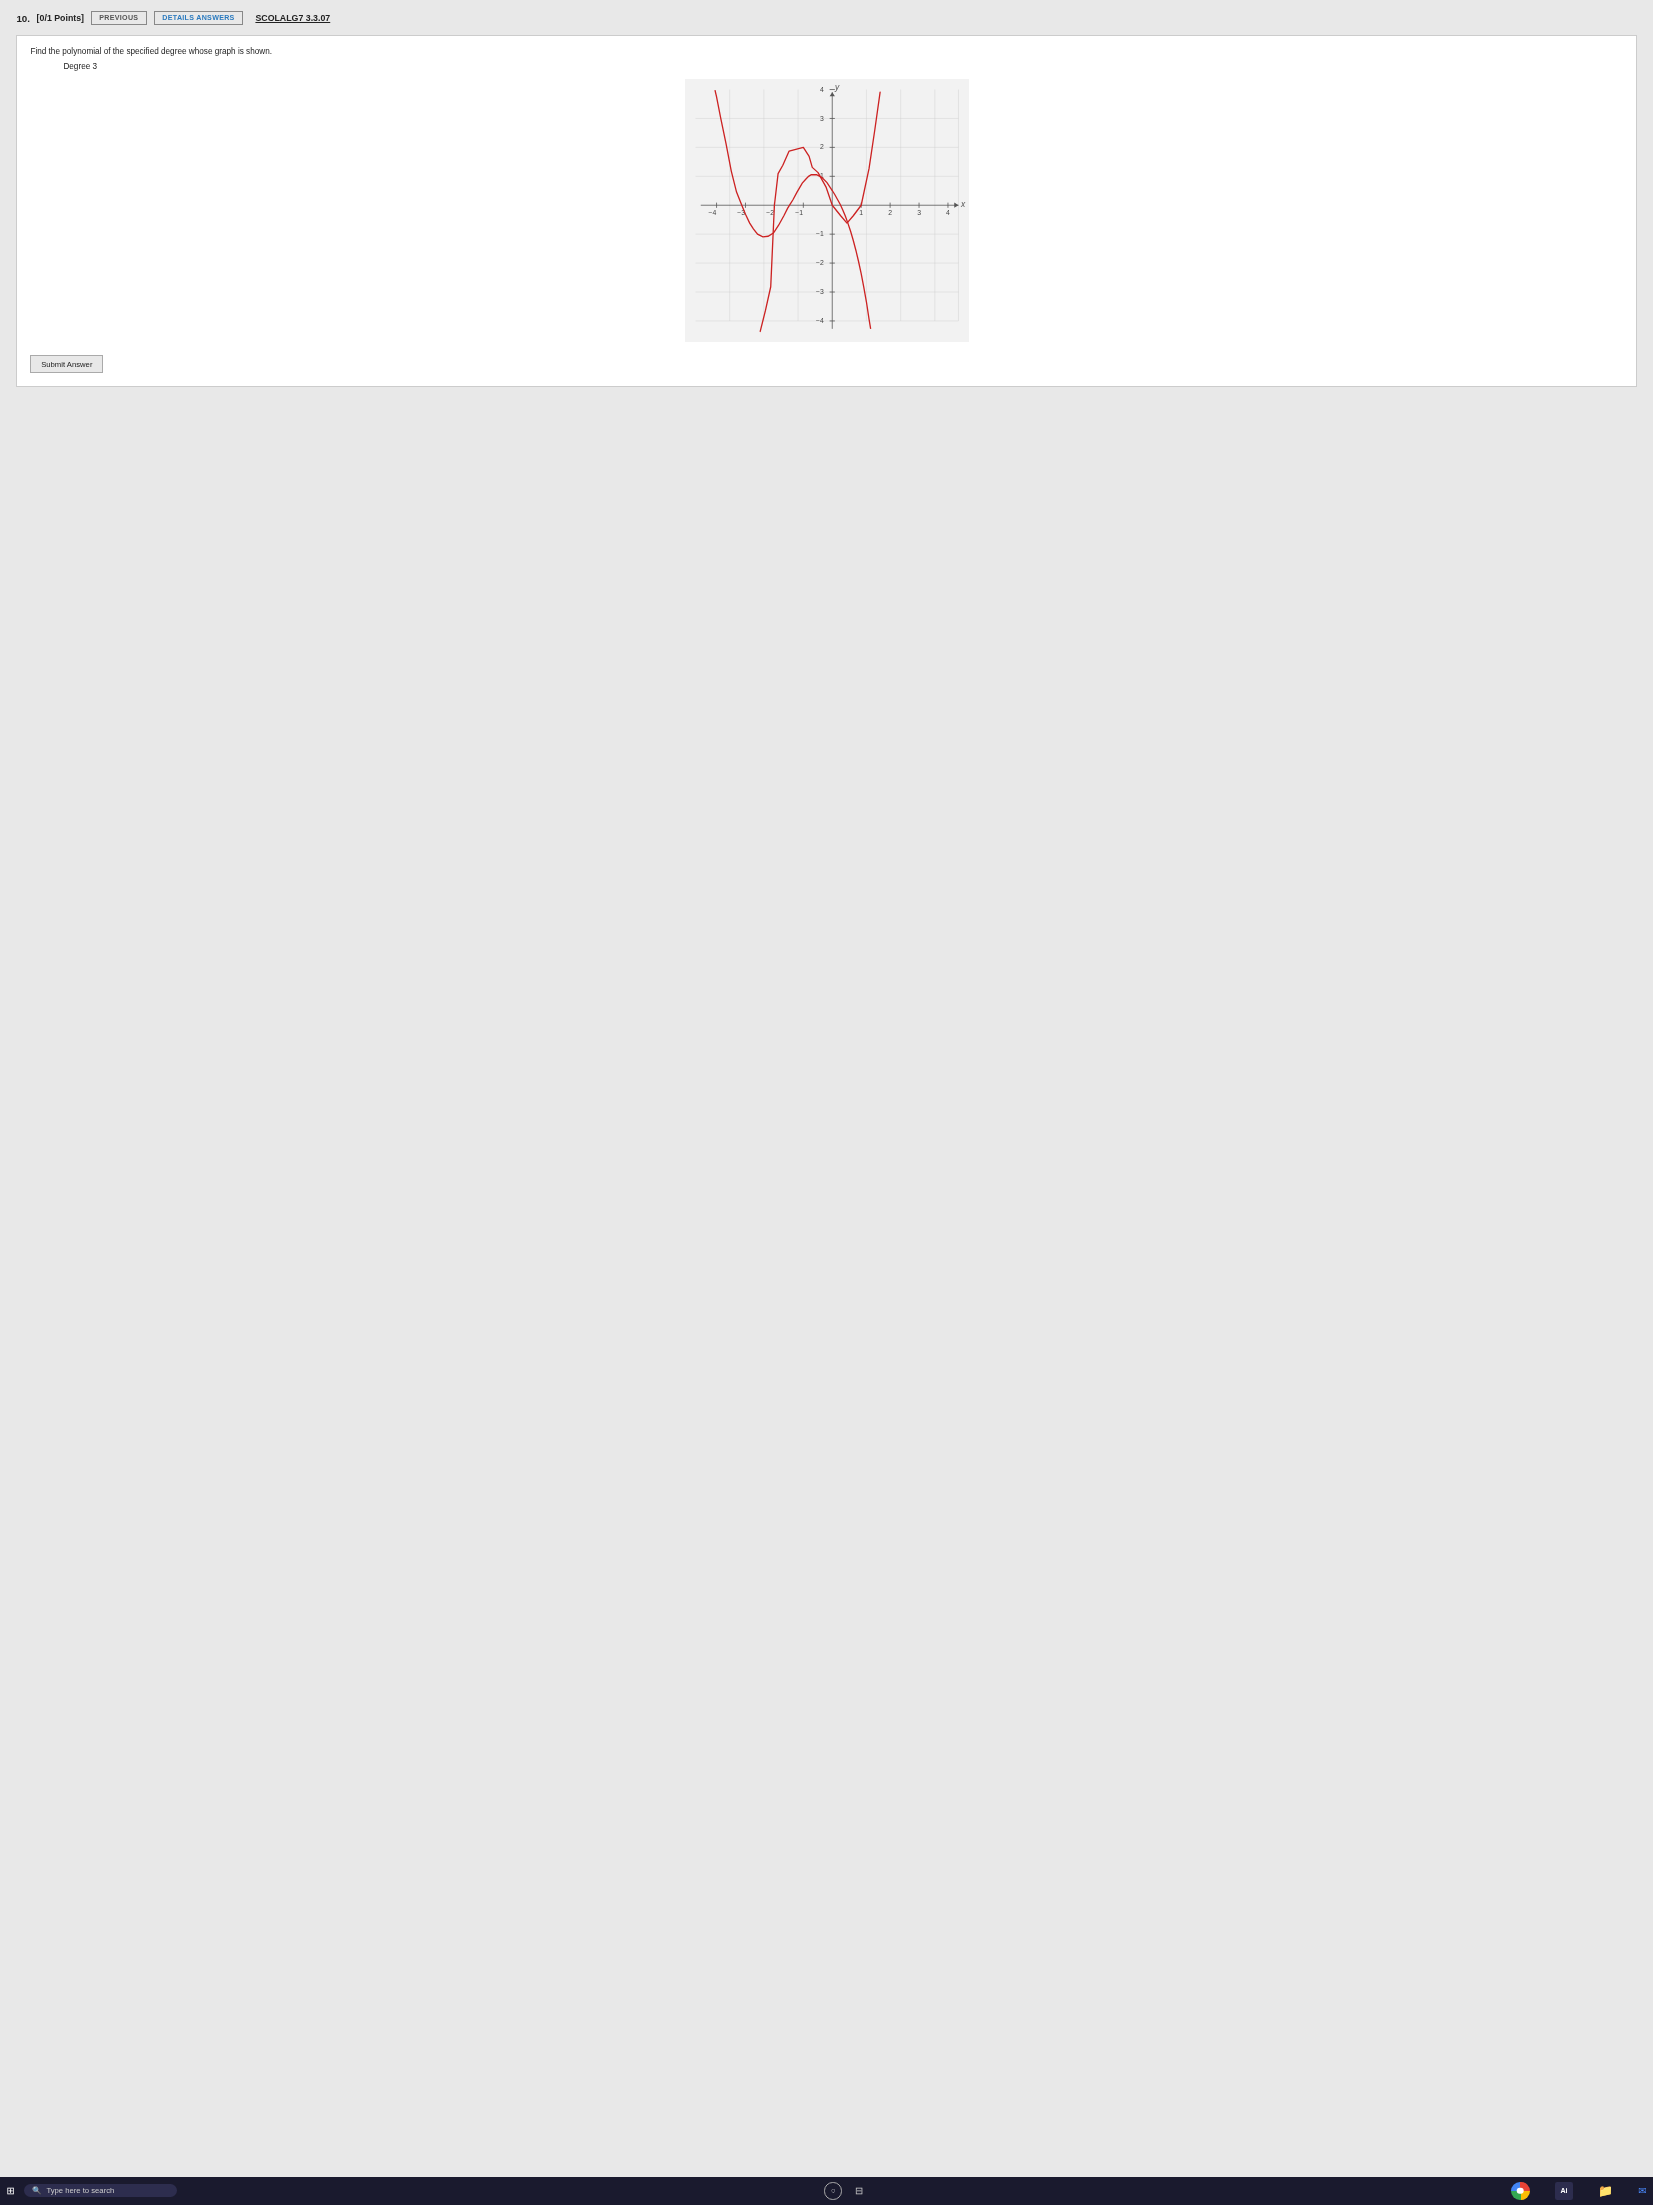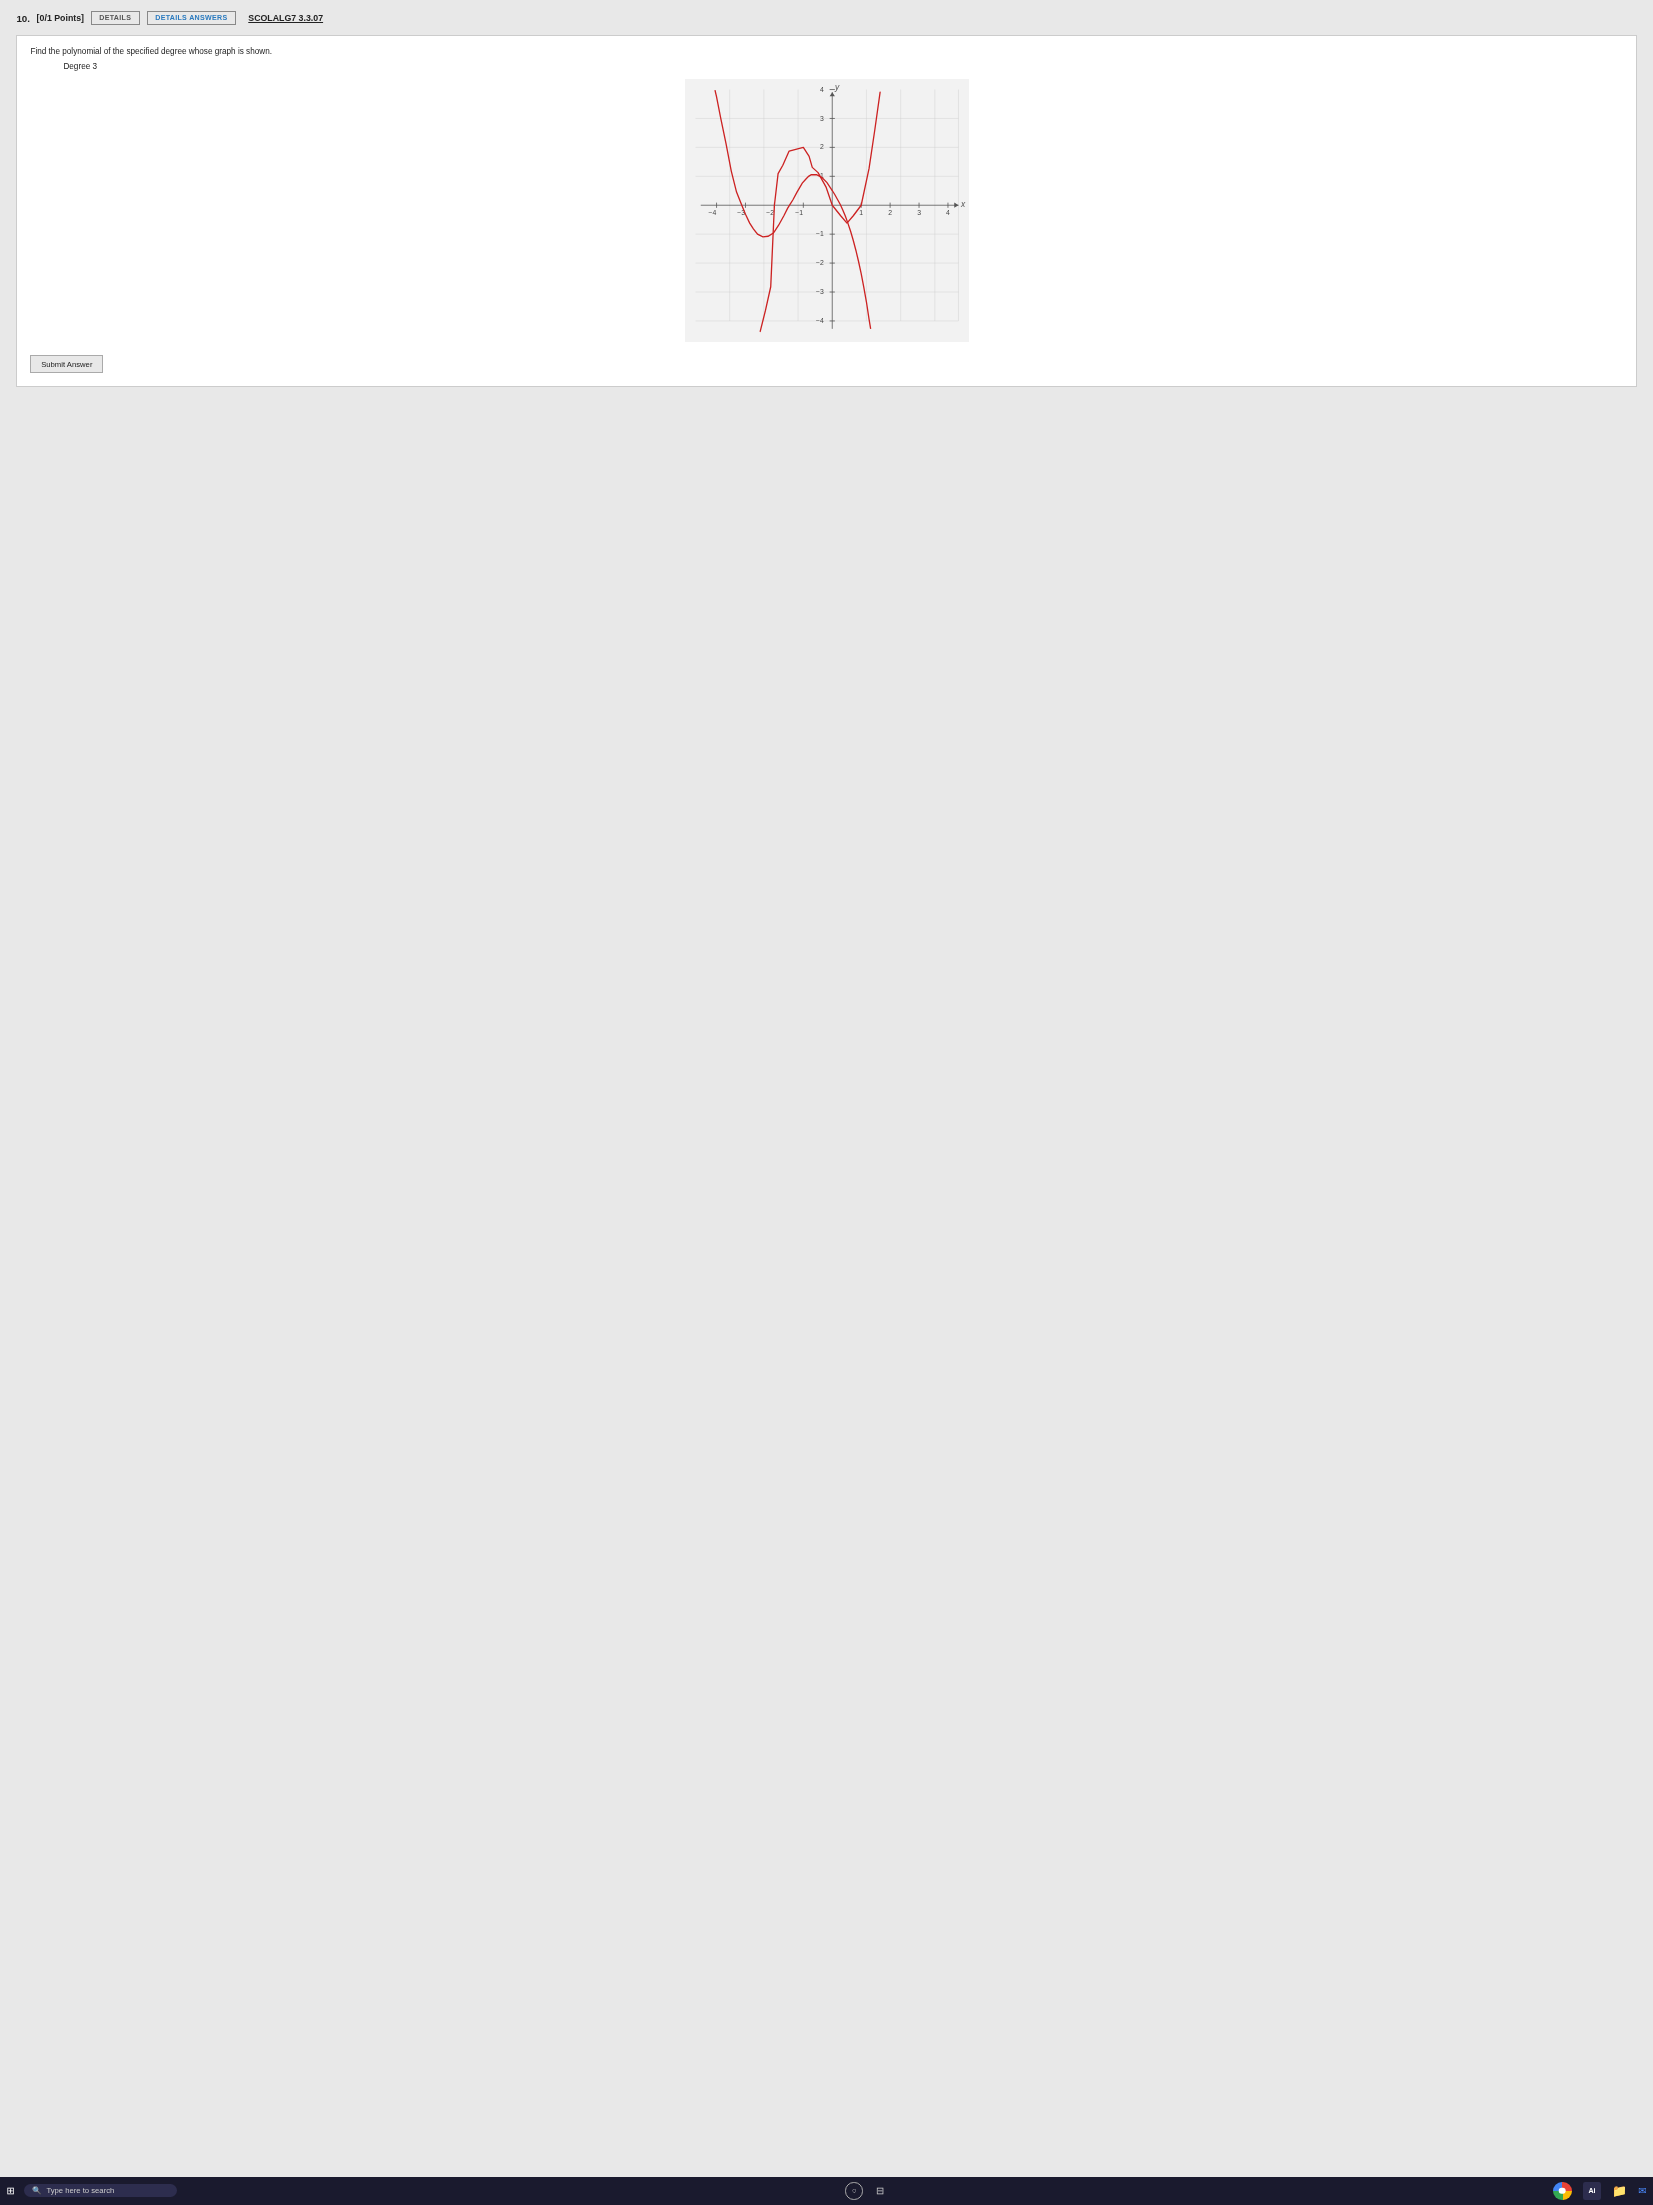--- a/index.html
+++ b/index.html
@@ -180,21 +180,21 @@
       display: flex;
       align-items: center;
       justify-content: center;
       color: #ccc;
       font-size: 7.7px;
       cursor: pointer;
     }
     .taskbar-right {
       display: flex;
       align-items: center;
-      gap: 11px;
+      gap: 25px;
     }
     .chrome-icon {
       width: 18.6px;
       height: 18.6px;
       border-radius: 50%;
       background: conic-gradient(#ea4335 0deg 90deg, #fbbc05 90deg 180deg, #34a853 180deg 270deg, #4285f4 270deg 360deg);
       position: relative;
       cursor: pointer;
     }
     .chrome-icon::after {
@@ -233,21 +233,21 @@
     }
   </style>
 </head>
 <body>
 
 <div class="main-content">
 
   <div class="question-header">
     <span class="question-number">10.</span>
     <span style="font-size:8.8px;color:#222;font-weight:bold;">[0/1 Points]</span>
-    <button class="btn-details">DETAILS</button>
+    <button class="btn-details">PREVIOUS</button>
     <button class="btn-prev-answers">DETAILS ANSWERS</button>
     <span class="question-code">SCOLALG7 3.3.07</span>
   </div>
 
   <div class="question-body">
     <p class="instruction-text">Find the polynomial of the specified degree whose graph is shown.</p>
     <p class="degree-label">Degree 3</p>
 
 
     <div class="graph-container">

